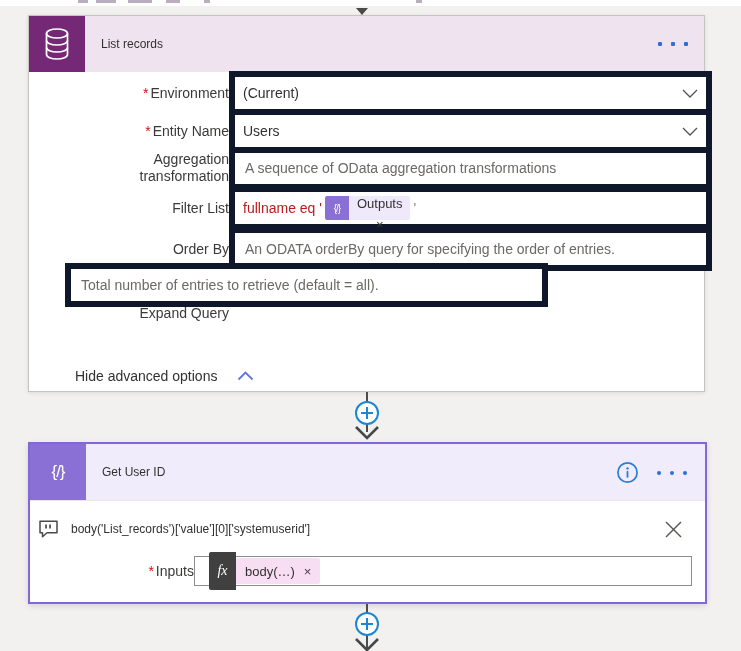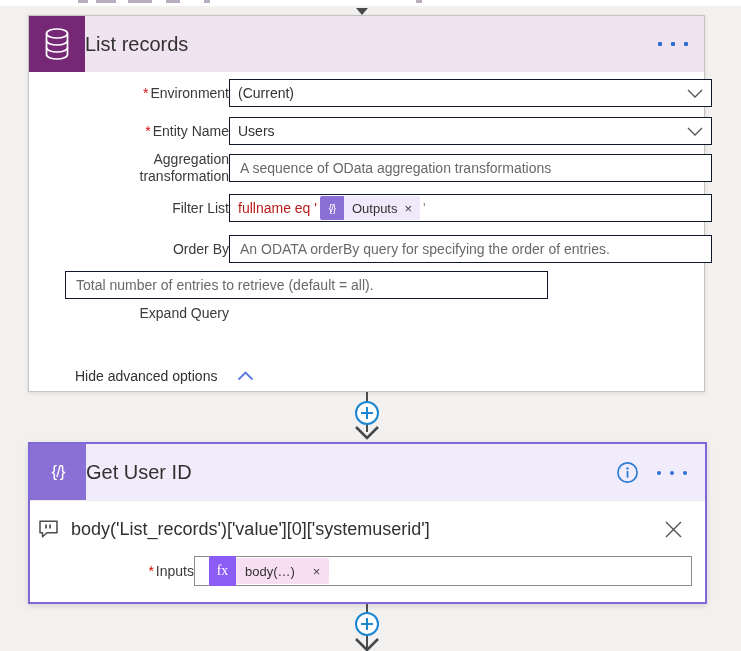--- a/index.html
+++ b/index.html
@@ -13,42 +13,42 @@
   .rem{position:absolute;top:0;height:3px;background:#a093a8;opacity:.75;}
 
   .top-caret{position:absolute;left:356px;top:8px;width:0;height:0;
     border-left:6px solid transparent;border-right:6px solid transparent;border-top:7px solid #4a4a4a;}
 
   
   .card1{position:absolute;left:28px;top:15px;width:677px;height:377px;background:#fff;
     border:1px solid #c6c4c2;box-shadow:0 1px 4px rgba(0,0,0,.10);box-sizing:border-box;}
   .card1 .hdr{position:absolute;left:0;top:0;right:0;height:56px;background:#efe3ef;display:flex;align-items:center;}
   .brand1{width:56px;height:56px;background:#752875;flex:0 0 56px;display:flex;align-items:center;justify-content:center;}
-  .hdr-title{font-size:20px;color:#323130;text-align:center;}
+  .hdr-title{margin-left:16px;font-size:12px;color:#323130;text-align:center;}
   .dots{position:absolute;top:25px;display:flex;gap:9px;cursor:pointer;}
   .dots i{width:4px;height:4px;border-radius:1px;background:#2f6fd4;display:block;}
   .card1 .dots{right:16px;}
 
   
   .frow{position:absolute;left:36px;display:flex;align-items:center;height:28px;}
   .flabel{width:164px;font-size:14px;color:#3b3a39;line-height:17px;flex:0 0 164px;text-align:right;}
   .req{color:#d40e0e;margin-right:2px;}
-  .fbox{width:483px;height:28px;border:1px solid #0f172a;background:#fff;box-sizing:border-box;
-    display:flex;align-items:center;padding:0 8px;position:relative;}
+  .fbox{width:483px;height:28px;border:6px solid #0f172a;background:#fff;box-sizing:border-box;
+    display:flex;align-items:center;padding:16px 8px;position:relative;}
   .fbox input{border:none;outline:none;width:100%;font-size:14px;color:#323130;background:transparent;
     font-family:"Liberation Sans",sans-serif;}
   .fbox input::placeholder{color:#6b6966;opacity:1;}
   .dd-value{font-size:14px;color:#323130;flex:1;}
   .chev{margin-left:auto;flex:0 0 auto;}
 
   
   .tok{display:inline-flex;align-items:center;height:24px;margin:0 3px;}
   .tok-ic{width:24px;height:24px;background:#8a6fd4;color:#fff;display:flex;align-items:center;justify-content:center;
     font-size:10px;border-radius:2px 0 0 2px;letter-spacing:-1px;}
-  .tok-body{height:24px;background:#efe9fb;display:flex;align-items:center;padding:0 8px;border-radius:0 2px 2px 0;gap:7px;}
+  .tok-body{height:24px;background:#efe9fb;display:flex;align-items:center;padding:0 8px;border-radius:0 2px 2px 0;gap:7px;flex-direction:column;}
   .tok-body .tl{font-size:13px;color:#323130;}
   .tok-body .tx{font-size:13px;color:#3f3e3d;cursor:pointer;line-height:1;}
   .ftext{font-size:14px;color:#b91c1c;white-space:pre;}
   .fquote{color:#8a8886;}
 
   .adv{position:absolute;left:46px;top:352px;display:flex;align-items:center;gap:20px;cursor:pointer;}
   .adv span{font-size:14px;color:#323130;}
 
   
   .cline{position:absolute;width:2px;background:#4c4c4c;}
@@ -64,31 +64,31 @@
     border:2px solid #8168d8;box-sizing:border-box;box-shadow:0 2px 6px rgba(0,0,0,.12);}
   .card2 .hdr{position:absolute;left:0;top:0;right:0;height:56px;background:#f1ecfc;display:flex;align-items:center;}
   .brand2{width:56px;height:56px;background:#8a6fd4;flex:0 0 56px;display:flex;align-items:center;justify-content:center;
     color:#fff;font-size:17px;letter-spacing:-1px;}
   .hdr2-div{position:absolute;left:0;right:0;top:56px;height:1px;background:#ebe9e7;}
   .info{position:absolute;right:66px;top:17px;cursor:pointer;}
   .card2 .dots{right:18px;}
   .card2 .dots{top:27px;}
 
   .exprow{position:absolute;left:8px;top:70px;right:10px;height:30px;display:flex;align-items:center;}
-  .exprow .etext{font-size:18px;color:#323130;margin-left:12px;flex:1;}
+  .exprow .etext{font-size:12px;color:#323130;margin-left:12px;flex:1;}
   .xbtn{cursor:pointer;margin-right:12px;}
 
   .inrow{position:absolute;left:6px;top:112px;display:flex;align-items:center;height:30px;}
   .inrow .flabel{flex:0 0 158px;width:158px;}
   .inbox{width:498px;height:30px;border:1px solid #8f8d8b;background:#fff;box-sizing:border-box;
     display:flex;align-items:center;padding:0 2px;}
   .fxtok{display:inline-flex;align-items:center;height:26px;margin-left:12px;}
-  .fx-ic{width:27px;height:30px;background:#8b5cf6;color:#fff;display:flex;align-items:center;justify-content:center;
-    font-family:"Liberation Serif",serif;font-size:14px;border-radius:2px 0 0 2px;}
-  .fx-body{height:26px;background:#f8def2;display:flex;align-items:center;padding:0 9px;gap:18px;border-radius:0 2px 2px 0;}
+  .fx-ic{width:27px;height:38px;background:#404040;color:#fff;display:flex;align-items:center;justify-content:center;
+    font-family:"Liberation Serif",serif;font-style:italic;font-size:14px;border-radius:2px 0 0 2px;}
+  .fx-body{height:26px;background:#f8def2;display:flex;align-items:center;padding:0 9px;gap:9px;border-radius:0 2px 2px 0;}
   .fx-body .tl{font-size:13px;color:#323130;}
   .fx-body .tx{font-size:13px;color:#3f3e3d;cursor:pointer;line-height:1;}
 </style>
 </head>
 <body>
 
 <div class="bg-top"></div>
 <div class="rem" style="left:78px;width:10px"></div>
 <div class="rem" style="left:96px;width:20px"></div>
 <div class="rem" style="left:128px;width:24px"></div>

